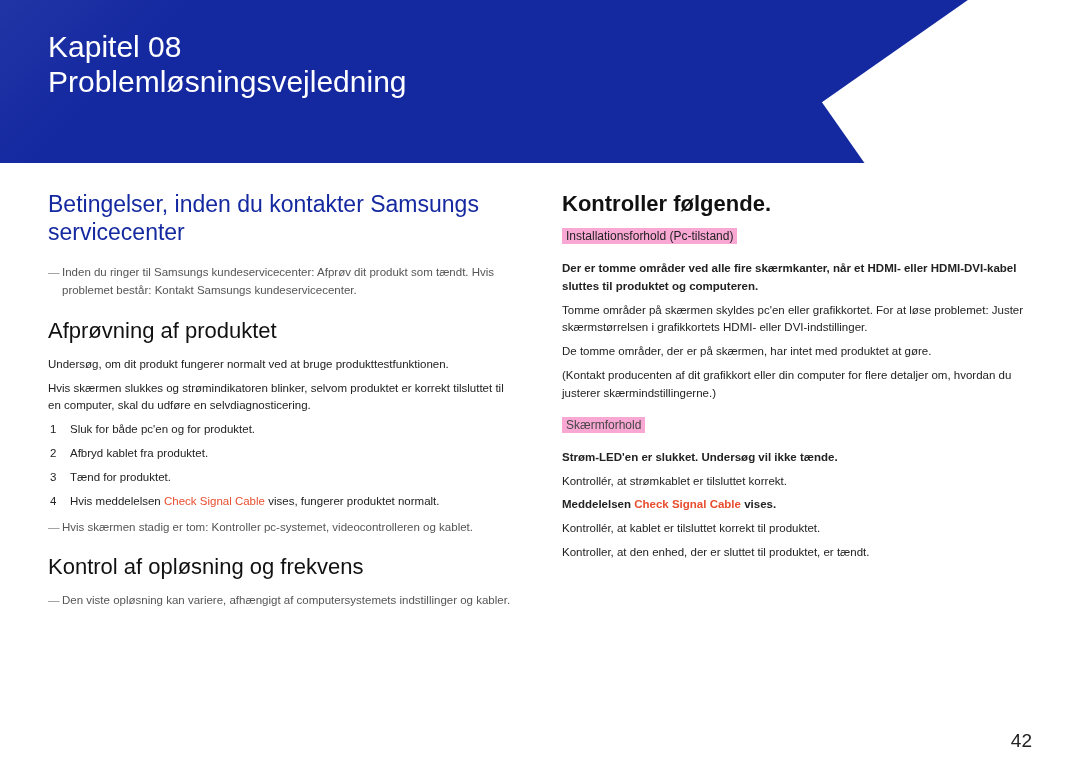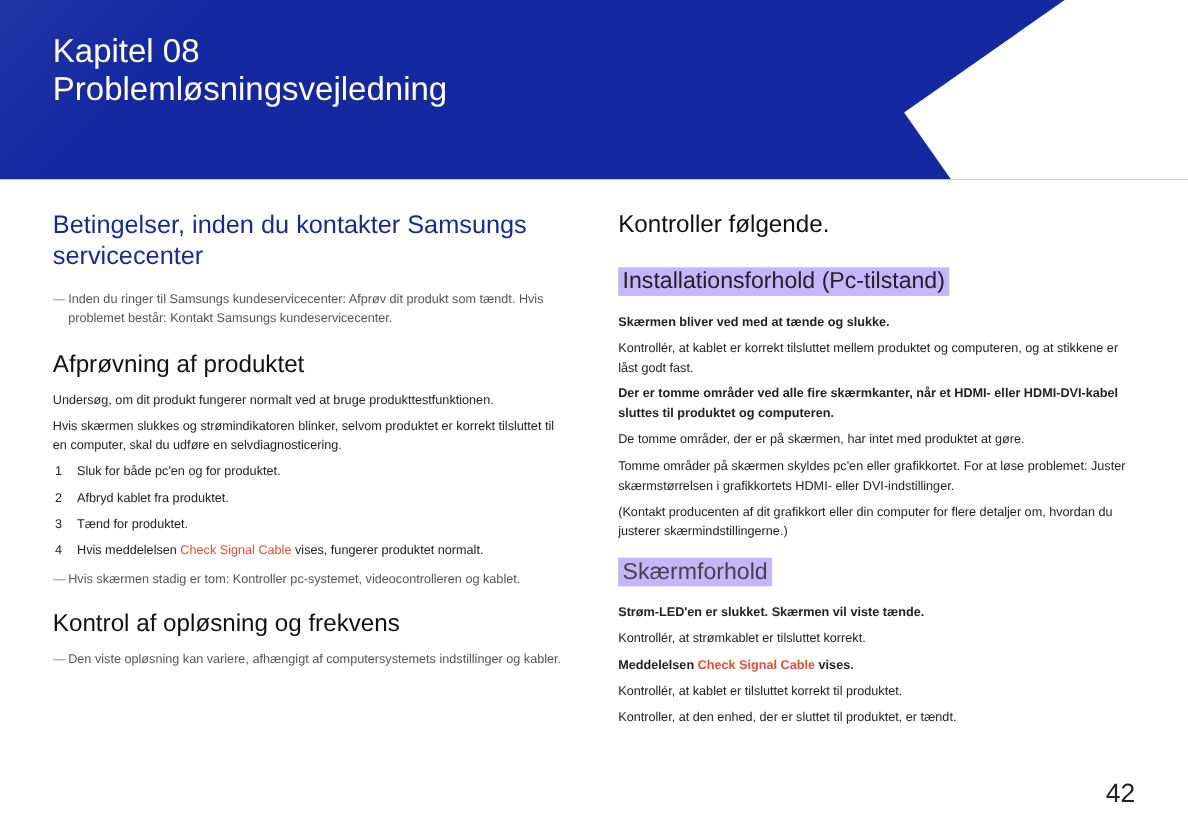--- a/index.html
+++ b/index.html
@@ -21,41 +21,41 @@
   }
   
   .hero-shade { position:absolute; left:0; top:0; width:200px; height:163px; background: linear-gradient(135deg, rgba(255,255,255,.06) 0%, rgba(255,255,255,0) 55%); pointer-events:none; }
   .hero h1 { font-weight: 400; font-size: 30px; line-height: 1.15; }
   .hero h1 .line { display:block; }
 
   .content { display: flex; gap: 44px; padding: 28px 48px 0 48px; }
   .col { flex: 1 1 50%; min-width: 0; }
 
   .h-blue { color: #1428a0; font-size: 23px; font-weight: 400; line-height: 1.2; margin-bottom: 18px; }
-  .h-black { color: #111; font-size: 22px; font-weight: 400; margin-bottom: 18px; }
+  .h-black { color: #111; font-size: 22px; font-weight: 700; margin-bottom: 3px; }
   .h-sub { color: #111; font-size: 22px; font-weight: 400; margin: 18px 0 12px; }
-  .hl { background: #c4b5fd; display: inline-block; padding: 1px 4px; font-size: 21px; color: #444; margin: 8px 0 10px; }
+  .hl { background: #f9a8d4; display: inline-block; padding: 1px 4px; font-size: 12px; color: #444; margin: 8px 0 10px; }
   .hl-strong { color: #222; }
 
   p, li, .note { font-size: 11.5px; line-height: 1.55; color: #222; }
   .note { color: #555; position: relative; padding-left: 14px; margin: 4px 0 10px; }
   .note::before { content: "―"; position: absolute; left: 0; top: 0; color: #888; }
 
   .numlist { margin: 4px 0 8px 0; padding: 0; list-style: none; }
   .numlist li { position: relative; padding-left: 22px; margin: 6px 0; }
   .numlist li .n { position: absolute; left: 2px; top: 0; font-size: 11.5px; color: #222; }
 
   .red { color: #e84d2e; }
   .link { color: #1428a0; text-decoration: underline; cursor: pointer; }
 
   .para { margin: 6px 0; }
   .bold { font-weight: 700; }
   .group + .group { margin-top: 4px; }
 
-  .pagenum { position: absolute; right: 48px; bottom: 27px; font-size: 24px; color: #222; }
+  .pagenum { position: absolute; right: 48px; bottom: 11px; font-size: 19px; color: #222; }
 </style>
 </head>
 <body>
 
 <div class="page">
 
   <div class="hero">
     <div class="hero-shade"></div>
     <h1>
       <span class="line">Kapitel 08</span>
@@ -89,36 +89,32 @@
 
       <div class="h-sub">Kontrol af opløsning og frekvens</div>
       <div class="note">Den viste opløsning kan variere, afhængigt af computersystemets indstillinger og kabler.</div>
     </div>
 
     <div class="col">
       <div class="h-black">Kontroller følgende.</div>
 
       <div class="hl hl-strong">Installationsforhold (Pc-tilstand)</div>
 
-      <div class="group">
-        <p class="para bold">Skærmen bliver ved med at tænde og slukke.</p>
-        <p class="para">Kontrollér, at kablet er korrekt tilsluttet mellem produktet og computeren, og at stikkene er låst godt fast.</p>
-      </div>
 
       <div class="group">
         <p class="para bold">Der er tomme områder ved alle fire skærmkanter, når et HDMI- eller HDMI-DVI-kabel sluttes til produktet og computeren.</p>
+        <p class="para">Tomme områder på skærmen skyldes pc'en eller grafikkortet. For at løse problemet: Juster skærmstørrelsen i grafikkortets HDMI- eller DVI-indstillinger.</p>
         <p class="para">De tomme områder, der er på skærmen, har intet med produktet at gøre.</p>
-        <p class="para">Tomme områder på skærmen skyldes pc'en eller grafikkortet. For at løse problemet: Juster skærmstørrelsen i grafikkortets HDMI- eller DVI-indstillinger.</p>
         <p class="para">(Kontakt producenten af dit grafikkort eller din computer for flere detaljer om, hvordan du justerer skærmindstillingerne.)</p>
       </div>
 
       <div class="hl">Skærmforhold</div>
 
       <div class="group">
-        <p class="para bold">Strøm-LED'en er slukket. Skærmen vil viste tænde.</p>
+        <p class="para bold">Strøm-LED'en er slukket. Undersøg vil ikke tænde.</p>
         <p class="para">Kontrollér, at strømkablet er tilsluttet korrekt.</p>
       </div>
 
       <div class="group">
         <p class="para bold">
           <span>Meddelelsen </span><span class="red">Check Signal Cable</span><span> vises.</span>
         </p>
         <p class="para">Kontrollér, at kablet er tilsluttet korrekt til produktet.</p>
         <p class="para">Kontroller, at den enhed, der er sluttet til produktet, er tændt.</p>
       </div>

